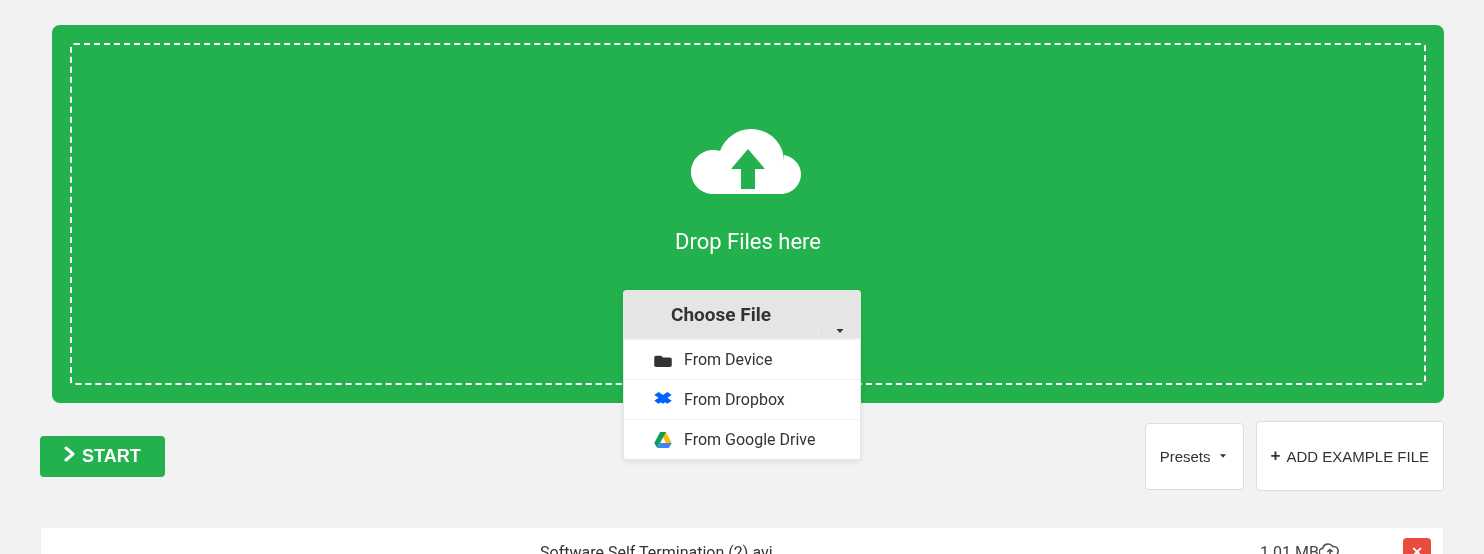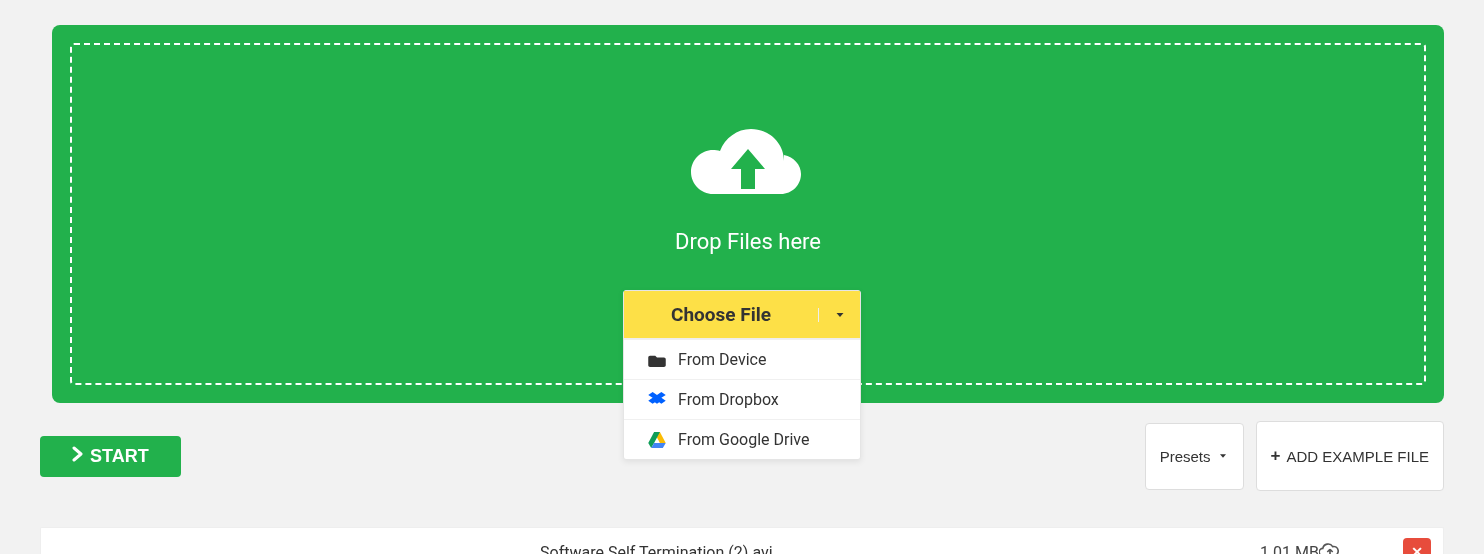--- a/index.html
+++ b/index.html
@@ -43,44 +43,44 @@
   transform: translateX(-50%);
   width: 238px;
   background: #fff;
   border: 1px solid #e5e5e5;
   border-radius: 3px;
   box-shadow: 0 2px 6px rgba(0,0,0,0.08);
   z-index: 10;
 }
 .dropdown-header {
   display: flex;
-  align-items: center;
+  align-items: flex-end;
   border-bottom: 1px solid #eee;
-  background: #fde047;
+  background: #e5e5e5;
 }
 .dropdown-title {
   flex: 1;
   text-align: center;
   font-size: 19px;
   font-weight: 700;
   color: #333;
   padding: 12px 0;
 }
 .dropdown-caret {
   width: 42px;
   display: flex;
   align-items: center;
   justify-content: center;
   border-left: 1px solid #eee;
   cursor: pointer;
 }
 .dropdown-item {
   display: flex;
   align-items: center;
-  padding: 10px 22px;
+  padding: 10px 28px;
   border-top: 1px solid #f0f0f0;
   cursor: pointer;
   font-size: 16px;
   color: #333;
 }
 .dropdown-item:first-of-type { border-top: none; }
 .dropdown-item .item-icon {
   width: 22px;
   display: flex;
   justify-content: center;
@@ -91,21 +91,21 @@
   display: flex;
   align-items: center;
 }
 .start-btn {
   background: #22b14c;
   color: #fff;
   border: none;
   border-radius: 4px;
   font-size: 18px;
   font-weight: 700;
-  padding: 10px 32px;
+  padding: 10px 24px;
   display: inline-flex;
   align-items: center;
   cursor: pointer;
 }
 .start-btn .chev { margin-right: 6px; }
 .spacer { flex: 1; }
 .presets-btn, .add-example-btn {
   background: #fff;
   border: 1px solid #ddd;
   border-radius: 4px;

